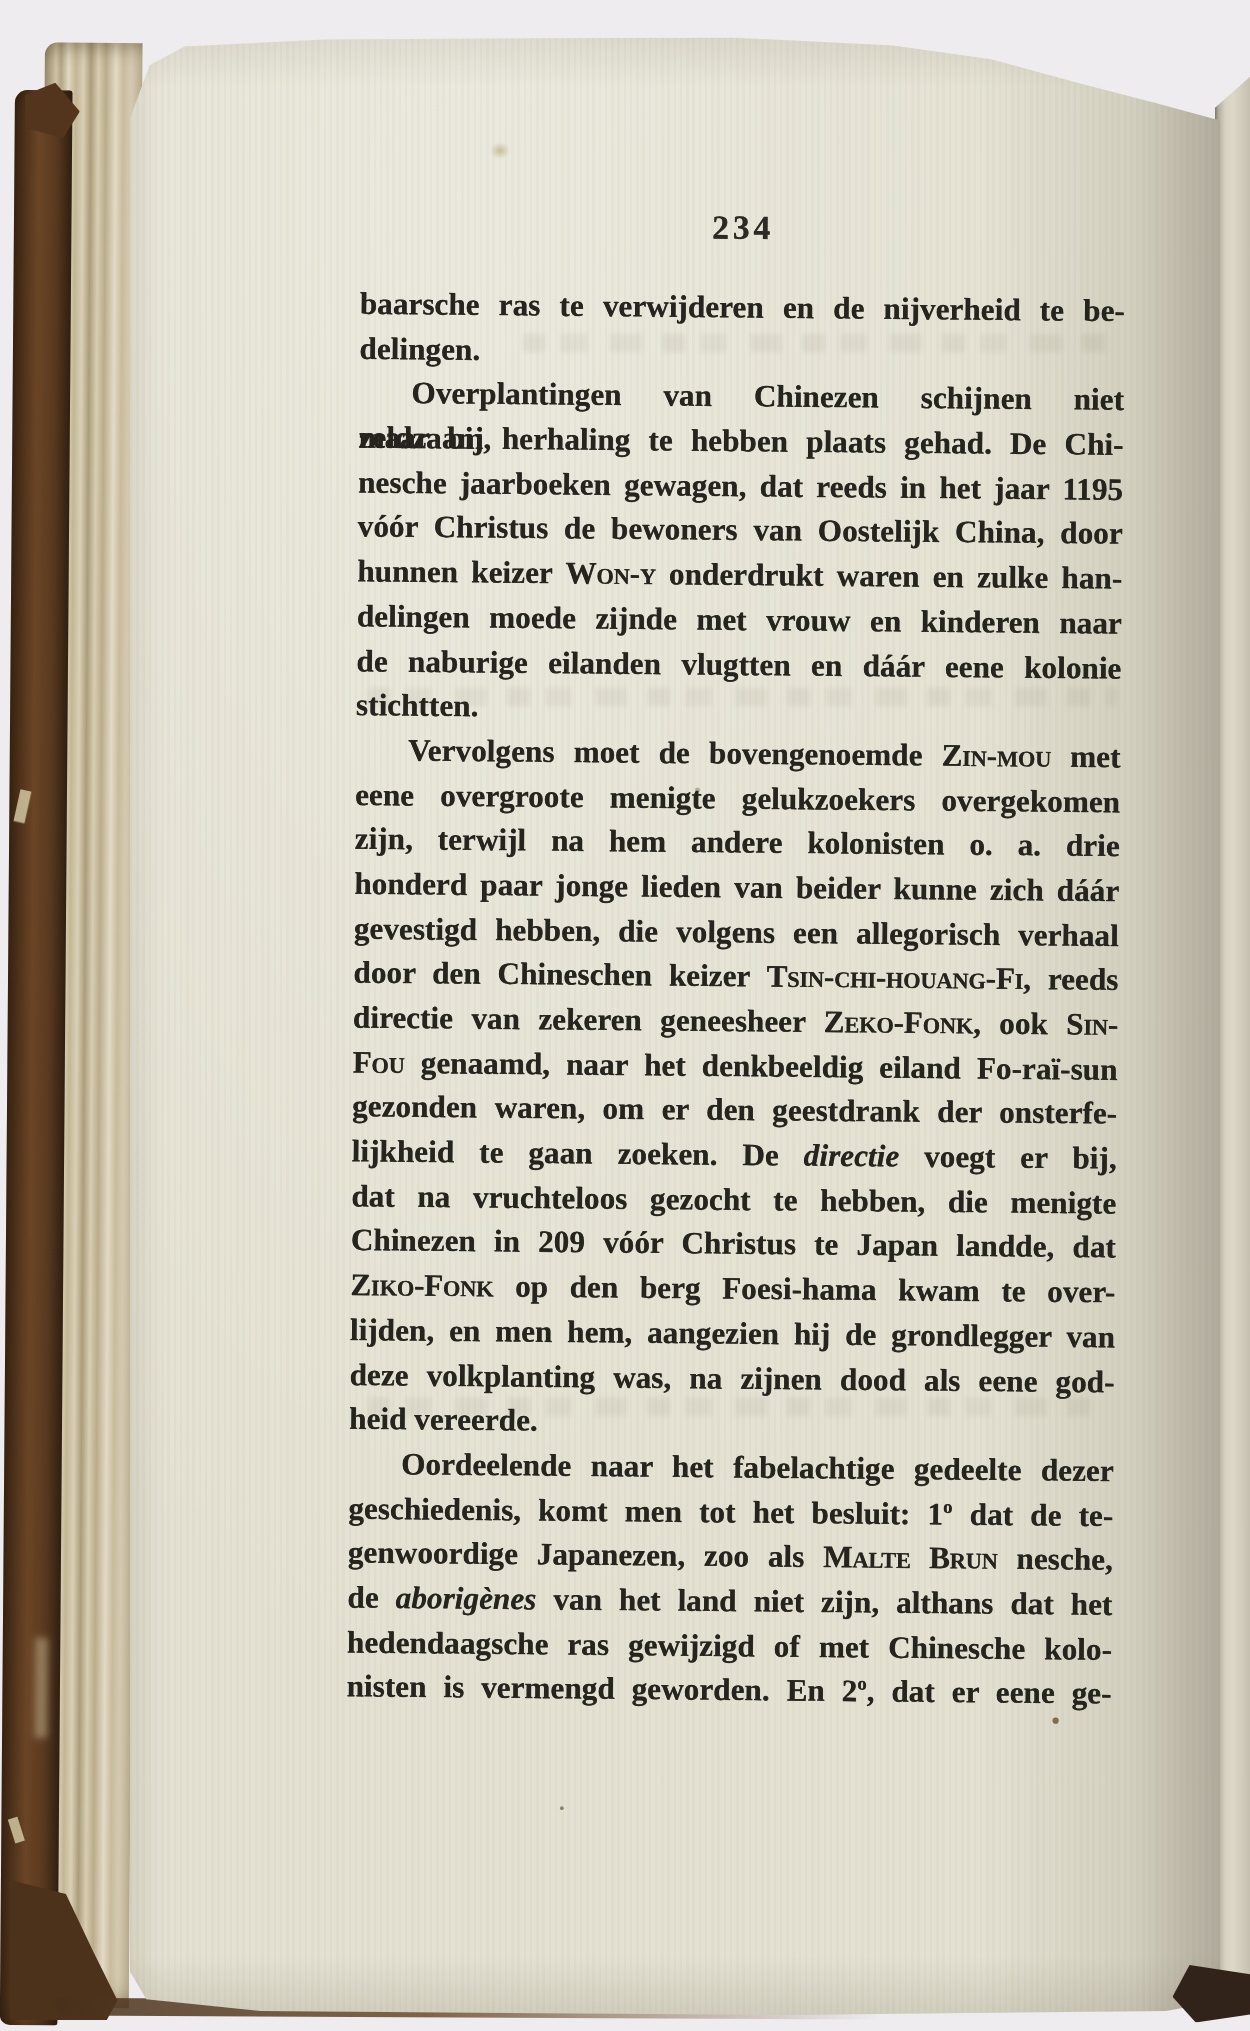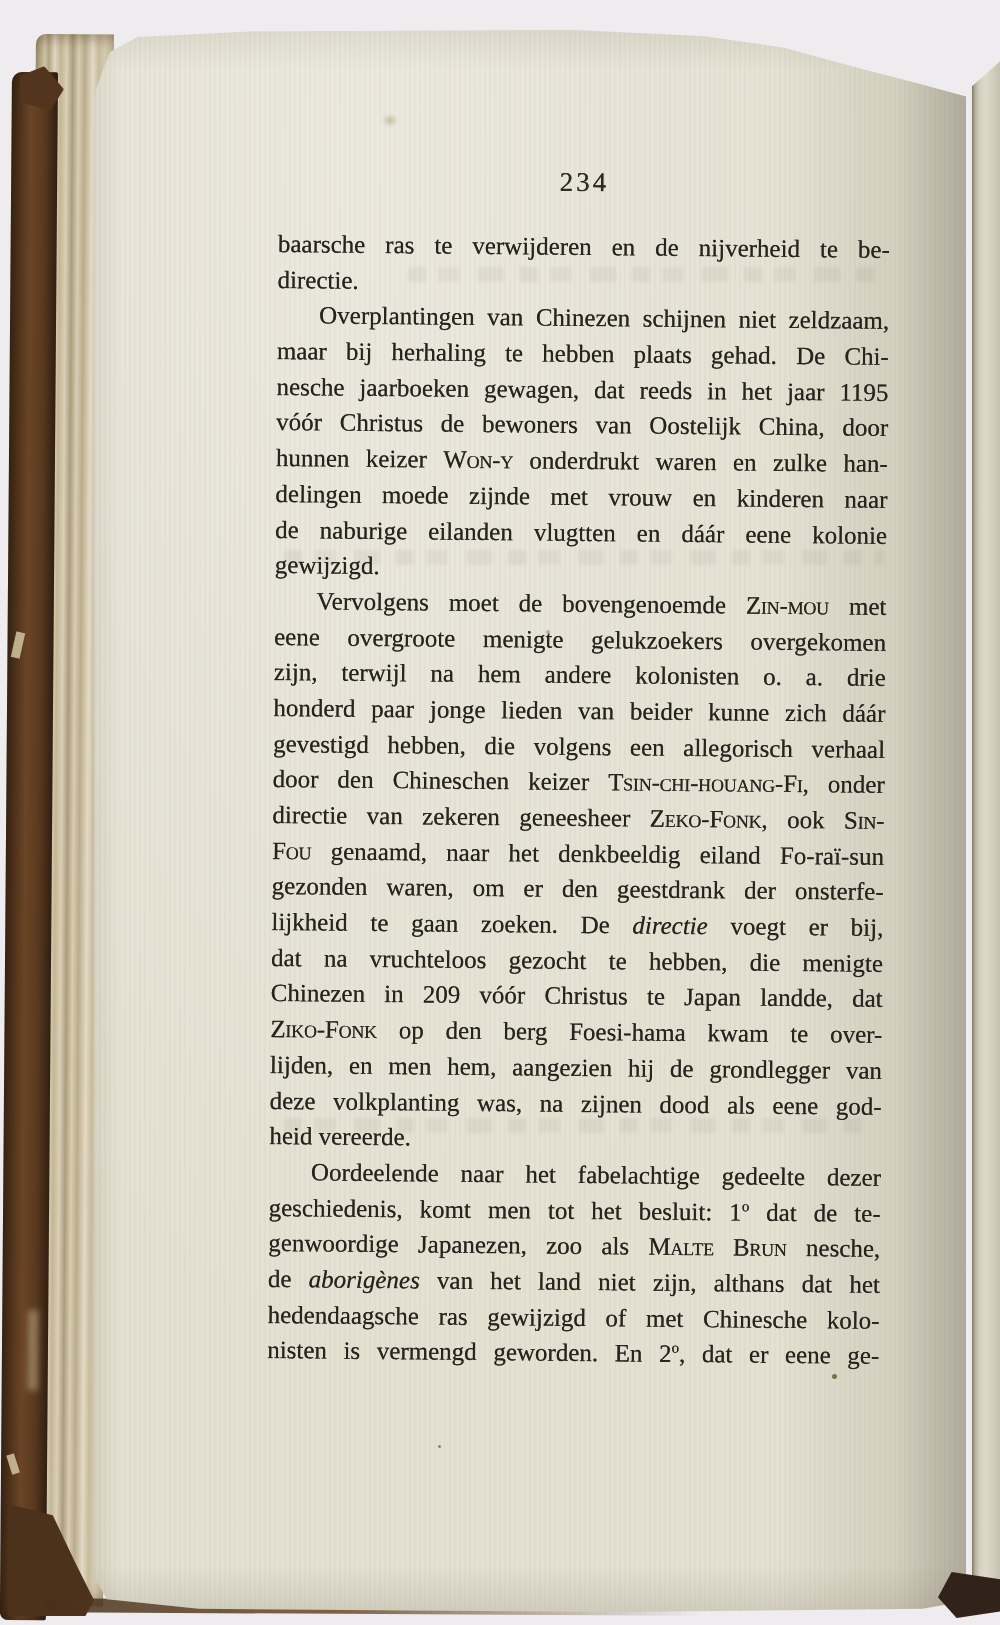--- a/index.html
+++ b/index.html
@@ -53,32 +53,33 @@
 
   
   .next-page {
     position:absolute; left:972px; top:52px; width:28px; height:1558px;
     background:linear-gradient(90deg,#7e7763 0,#b5afa0 3px,#d6d1c0 8px,#ddd8c7 14px,#d0cbba 22px,#c5c0af 28px);
     clip-path:polygon(0 2.2%, 100% .6%, 100% 99.2%, 0 99.9%);
   }
 
   
   .page {
-    position:absolute; left:94px; top:30px; width:872px; height:1582px;
+    position:absolute; left:104px; top:30px; width:872px; height:1582px;
     background:
       radial-gradient(ellipse at 30% 8%, rgba(255,255,255,.28), transparent 60%),
       linear-gradient(90deg, rgba(105,95,70,.12) 0, transparent 3%),
       linear-gradient(90deg, transparent 78%, rgba(95,85,62,.12) 92%, rgba(70,60,44,.32) 99.6%),
       linear-gradient(180deg, rgba(90,80,60,.12) 0, transparent 2.5%),
       linear-gradient(180deg, transparent 97%, rgba(90,80,60,.14) 100%),
       #e4e1d2;
     clip-path:polygon(0 4.1%, 1.8% 1.4%, 5% .45%, 18% .1%, 55% 0%, 70% .4%,
       79% 1.1%, 87% 2.3%, 94% 3.3%, 100% 4.2%,
       100% 99.3%, 95% 99.8%, 60% 100%, 12% 99.8%, 1.5% 99.2%, 0 97.8%);
     z-index:2;
+    font-weight:bold;
   }
   .page::before { 
     content:""; position:absolute; inset:0;
     background:repeating-linear-gradient(90deg, rgba(120,110,85,.045) 0 2px, transparent 2px 5px);
     pointer-events:none;
   }
 
   
   .ghost {
     position:absolute; height:15px; border-radius:2px;
@@ -157,35 +158,35 @@
     <div class="ghost ghost3"></div>
     <span class="stain stain-a"></span>
     <span class="stain stain-b"></span>
     <span class="stain stain-c"></span>
     <span class="stain stain-d"></span>
 
     <div class="textblock">
       <div class="pagenum">234</div>
       <div id="lines">
           <div class="line"><span>baarsche ras te verwijderen en de nijverheid te be-</span></div>
-          <div class="line end"><span>directie.</span></div>
+          <div class="line end"><span>delingen.</span></div>
           <div class="line ind"><span>Overplantingen van Chinezen schijnen niet zeldzaam,</span></div>
           <div class="line"><span>maar bij herhaling te hebben plaats gehad. De Chi-</span></div>
           <div class="line"><span>nesche jaarboeken gewagen, dat reeds in het jaar 1195</span></div>
           <div class="line"><span>vóór Christus de bewoners van Oostelijk China, door</span></div>
           <div class="line"><span>hunnen keizer </span><span class="sc">Won-y</span><span> onderdrukt waren en zulke han-</span></div>
           <div class="line"><span>delingen moede zijnde met vrouw en kinderen naar</span></div>
           <div class="line"><span>de naburige eilanden vlugtten en dáár eene kolonie</span></div>
-          <div class="line end"><span>gewijzigd.</span></div>
+          <div class="line end"><span>stichtten.</span></div>
           <div class="line ind"><span>Vervolgens moet de bovengenoemde </span><span class="sc">Zin-mou</span><span> met</span></div>
           <div class="line"><span>eene overgroote menigte gelukzoekers overgekomen</span></div>
           <div class="line"><span>zijn, terwijl na hem andere kolonisten o. a. drie</span></div>
           <div class="line"><span>honderd paar jonge lieden van beider kunne zich dáár</span></div>
           <div class="line"><span>gevestigd hebben, die volgens een allegorisch verhaal</span></div>
-          <div class="line"><span>door den Chineschen keizer </span><span class="sc">Tsin-chi-houang-Fi</span><span>, onder</span></div>
+          <div class="line"><span>door den Chineschen keizer </span><span class="sc">Tsin-chi-houang-Fi</span><span>, reeds</span></div>
           <div class="line"><span>directie van zekeren geneesheer </span><span class="sc">Zeko-Fonk</span><span>, ook </span><span class="sc">Sin-</span></div>
           <div class="line"><span class="sc">Fou</span><span> genaamd, naar het denkbeeldig eiland Fo-raï-sun</span></div>
           <div class="line"><span>gezonden waren, om er den geestdrank der onsterfe-</span></div>
           <div class="line"><span>lijkheid te gaan zoeken. De </span><span class="i">directie</span><span> voegt er bij,</span></div>
           <div class="line"><span>dat na vruchteloos gezocht te hebben, die menigte</span></div>
           <div class="line"><span>Chinezen in 209 vóór Christus te Japan landde, dat</span></div>
           <div class="line"><span class="sc">Ziko-Fonk</span><span> op den berg Foesi-hama kwam te over-</span></div>
           <div class="line"><span>lijden, en men hem, aangezien hij de grondlegger van</span></div>
           <div class="line"><span>deze volkplanting was, na zijnen dood als eene god-</span></div>
           <div class="line end"><span>heid vereerde.</span></div>

